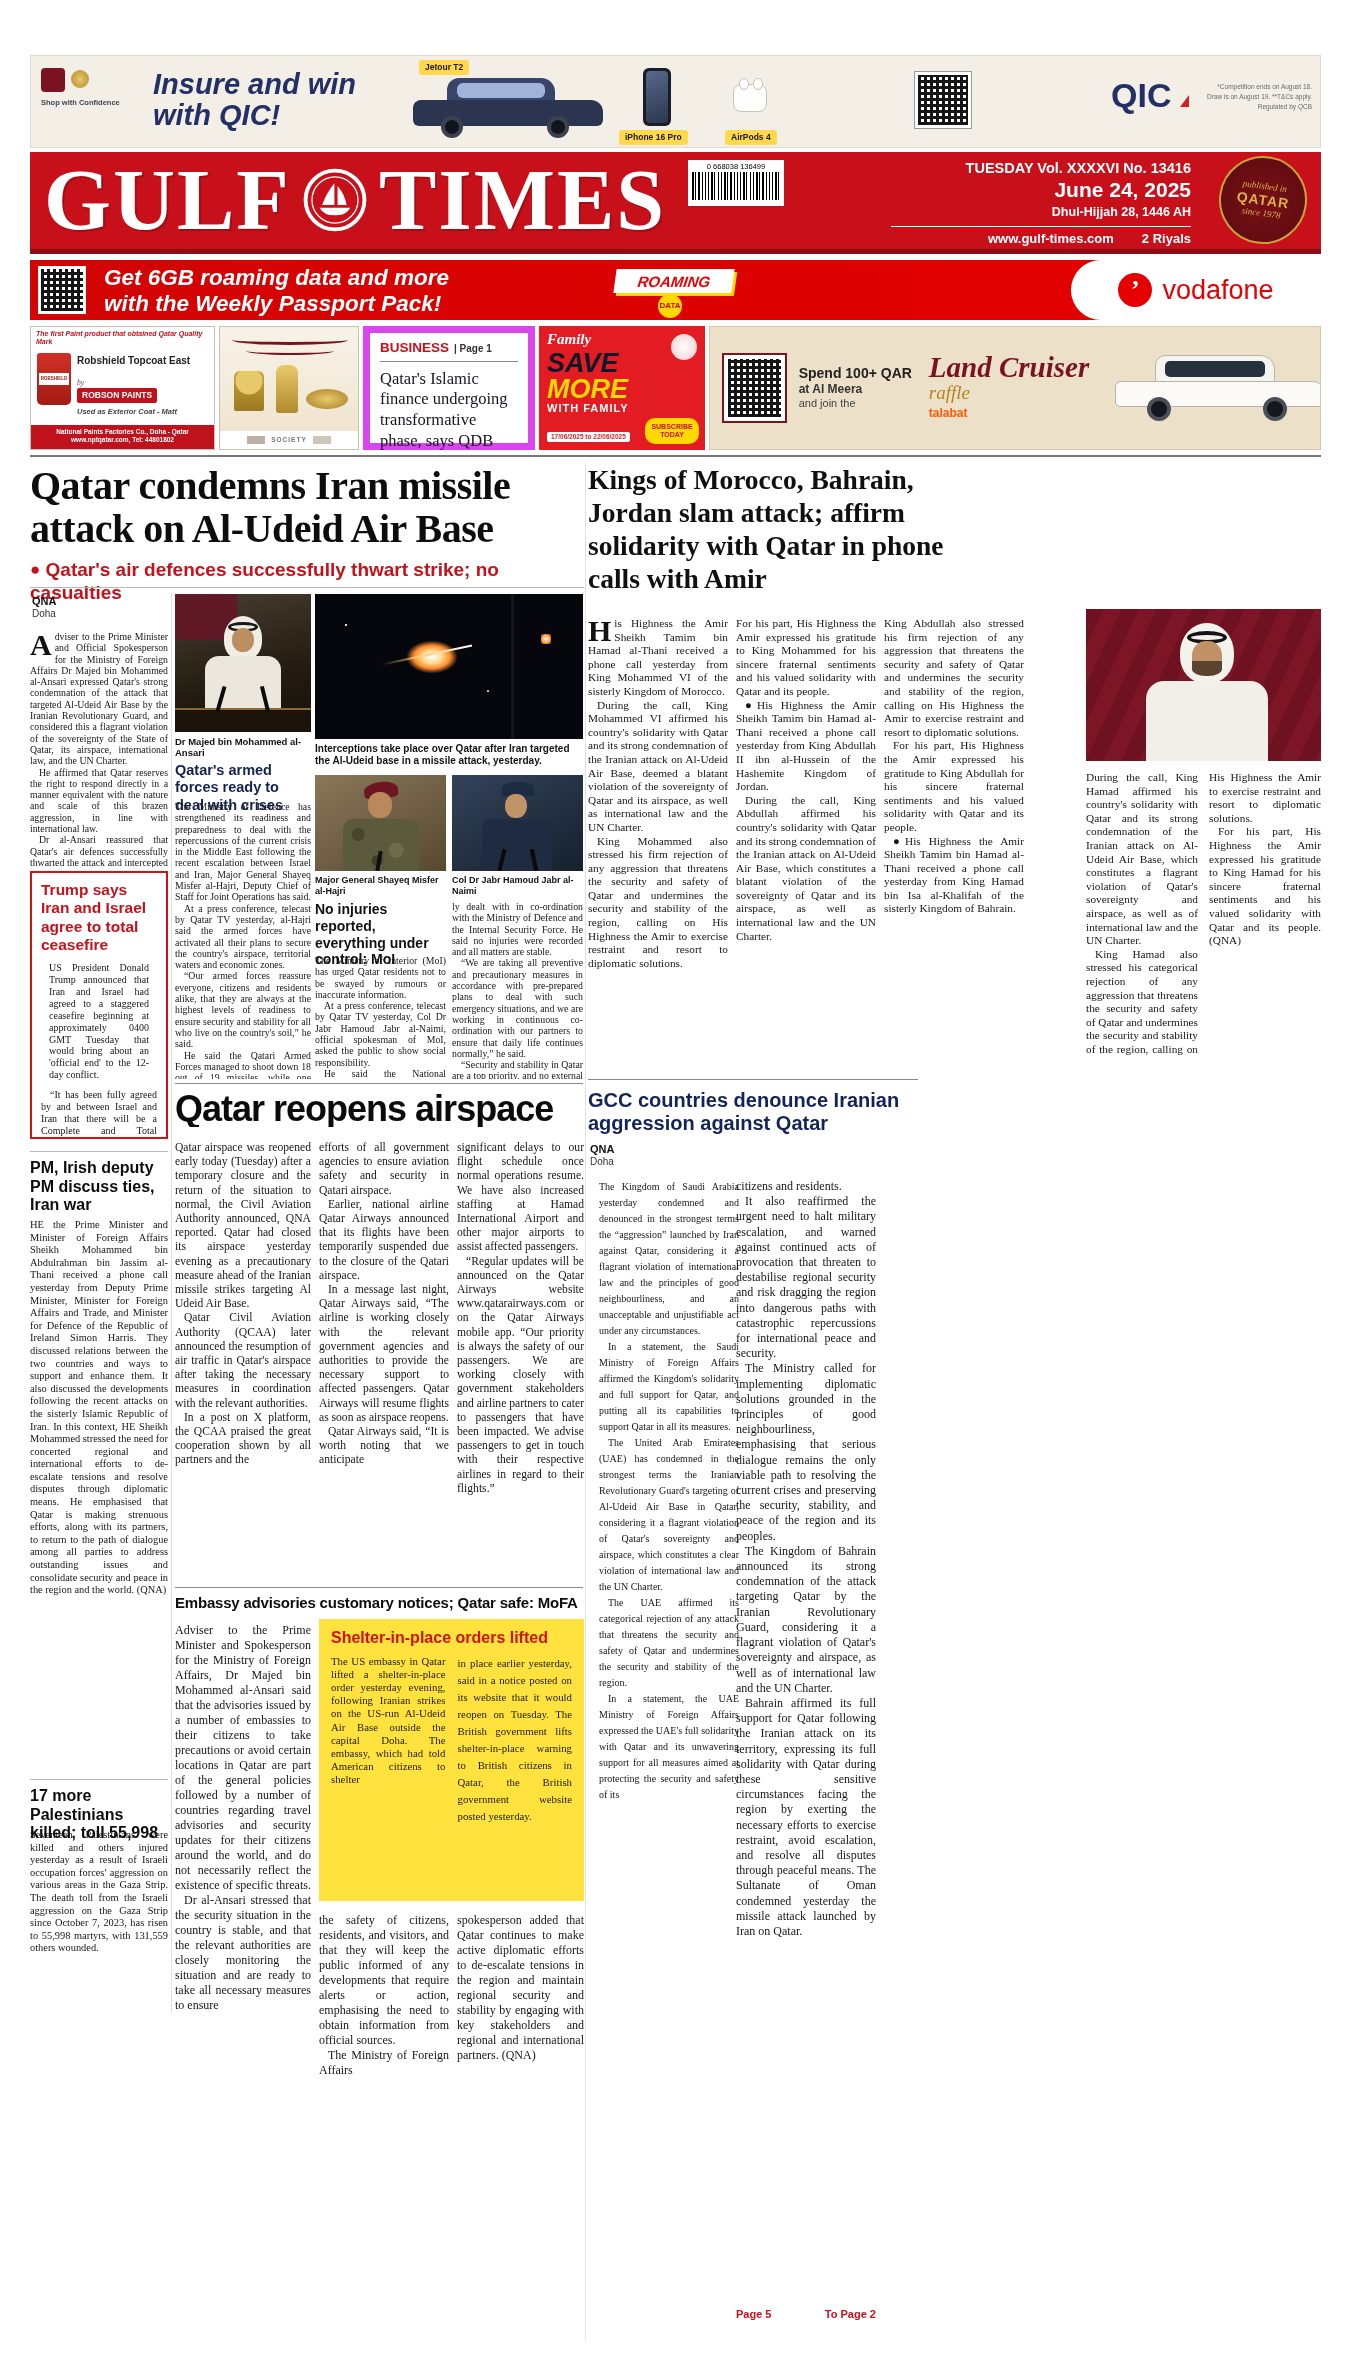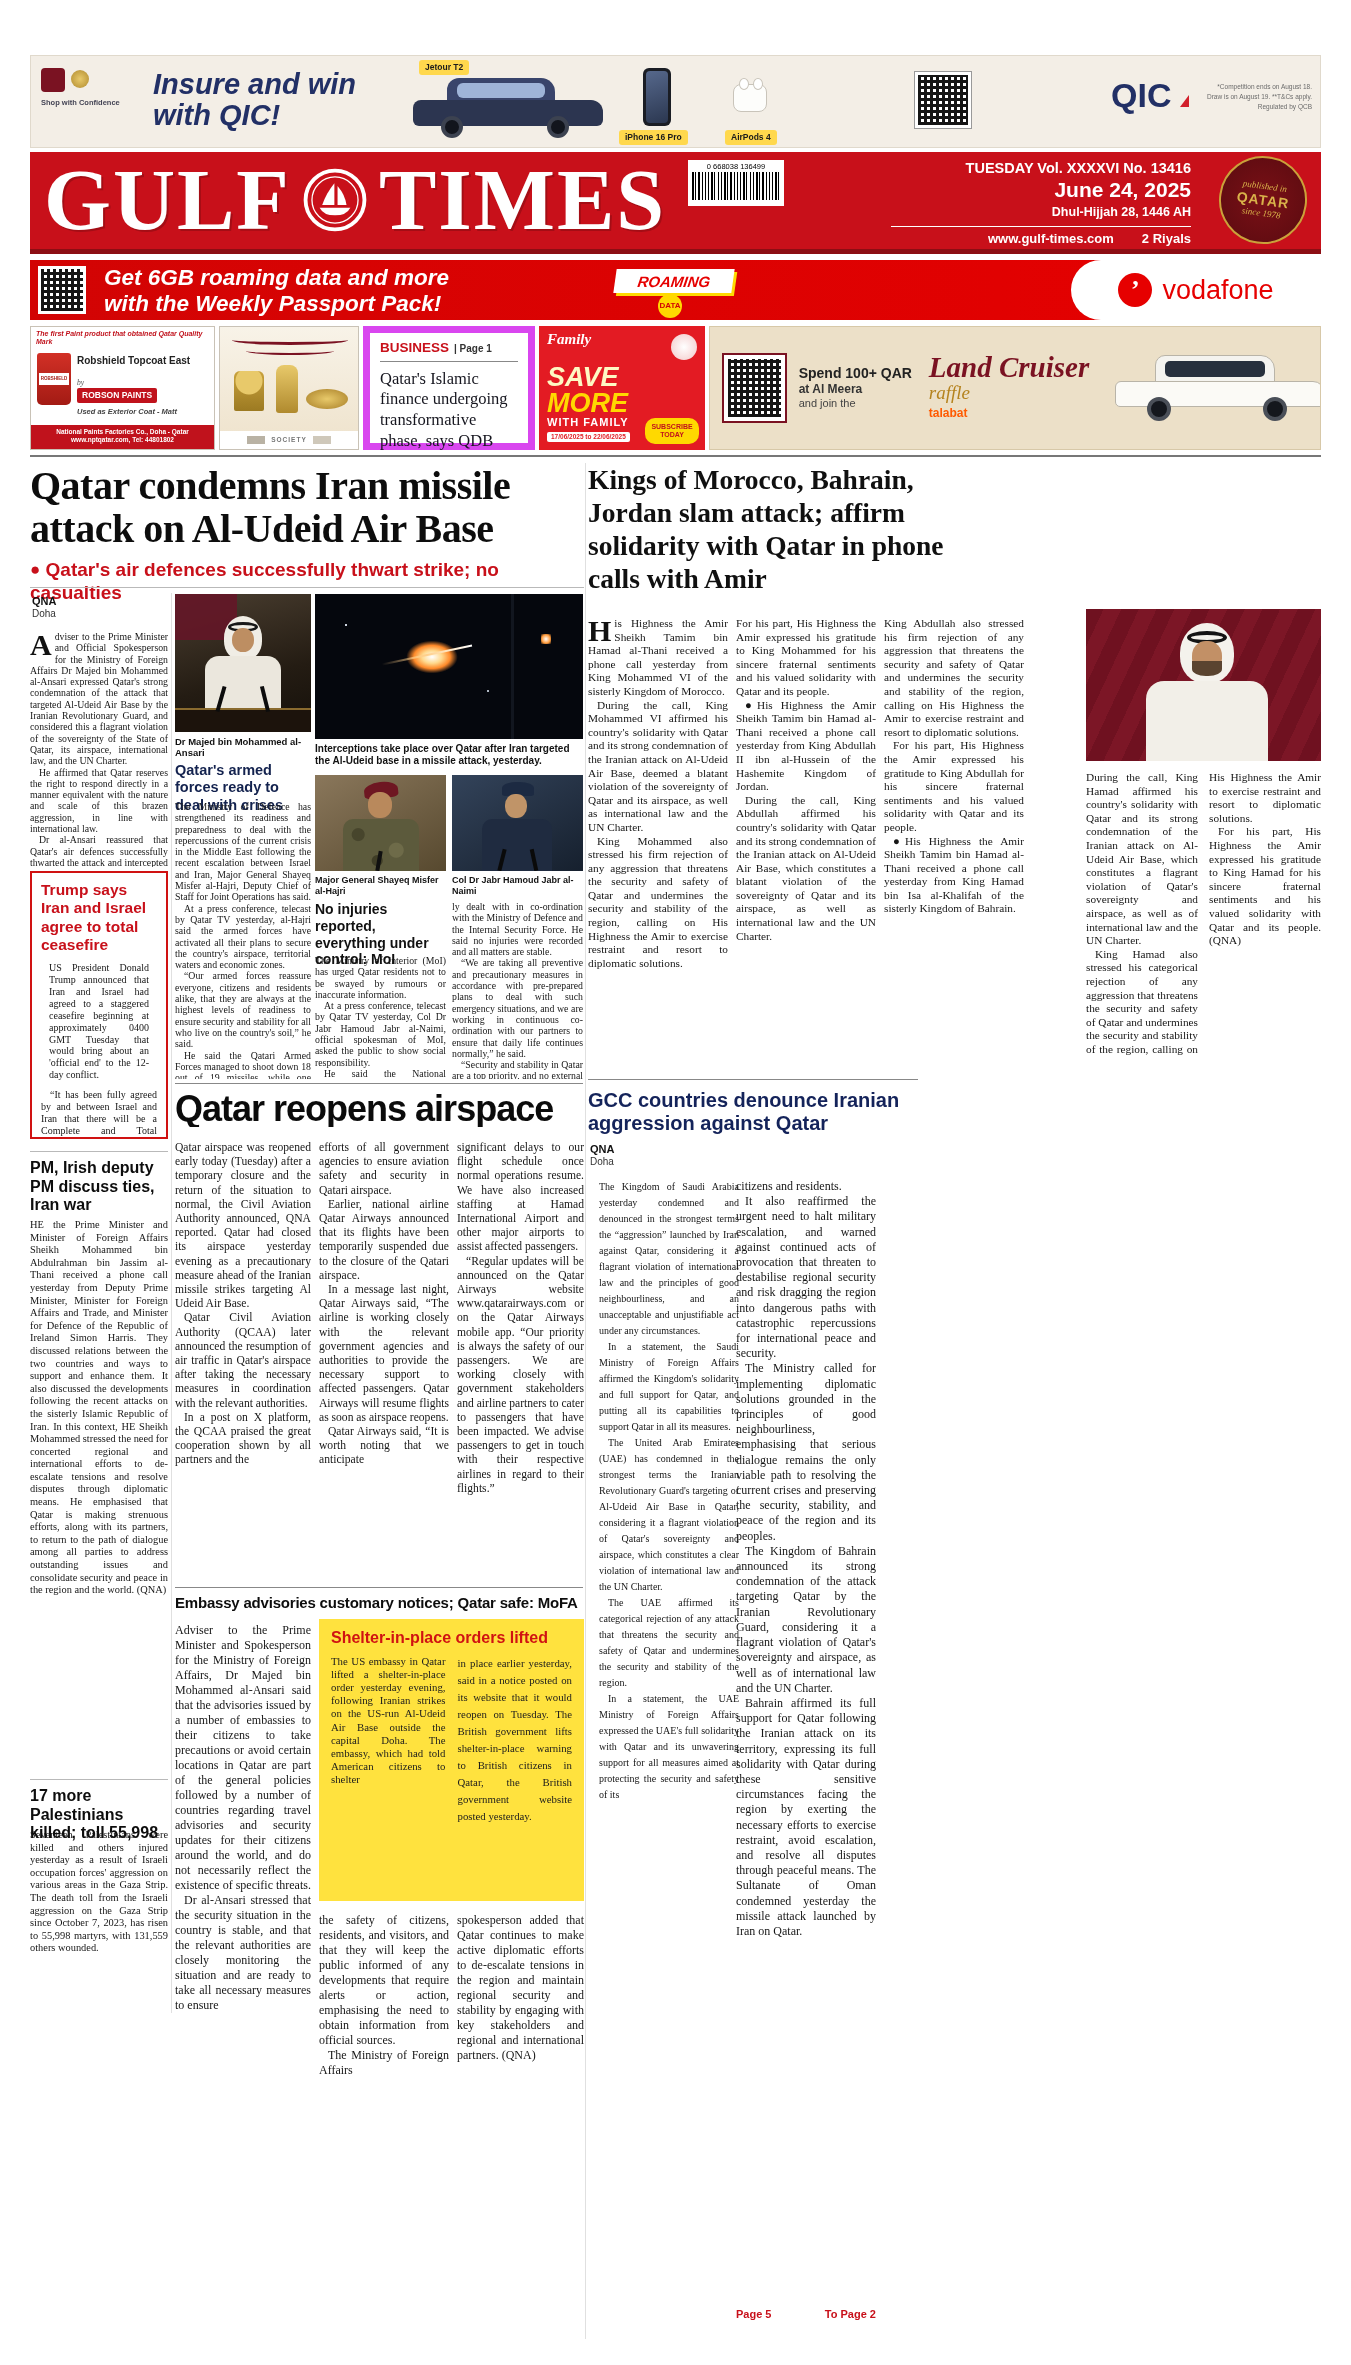--- a/index.html
+++ b/index.html
@@ -151,21 +151,21 @@
     <div style="display:flex;align-items:baseline;gap:5px">
       <span style="font:800 13.5px/1 'Liberation Sans',sans-serif;color:#c8101a">BUSINESS</span>
       <span style="font:bold 10px/1 'Liberation Sans',sans-serif;color:#333">| Page 1</span>
     </div>
     <div style="height:1px;background:#888;margin:6px 0 7px"></div>
     <div class="ser" style="font-size:16.5px;line-height:1.26;color:#16161f">Qatar's Islamic finance undergoing transformative phase, says QDB</div>
   </div>
 
   <div style="width:166px;height:124px;background:#e31b23;position:relative;overflow:hidden;padding:6px 8px">
     <div style="font:italic 800 15px/1 'Liberation Serif',serif;color:#fff">Family</div>
-    <div style="font:italic 900 27px/0.95 'Liberation Sans',sans-serif;color:#fef9c3;margin-top:18px">SAVE</div>
+    <div style="font:italic 900 27px/0.95 'Liberation Sans',sans-serif;color:#0f172a;margin-top:4px">SAVE</div>
     <div style="font:italic 900 27px/0.95 'Liberation Sans',sans-serif;color:#ffd900">MORE</div>
     <div style="font:800 11px/1.2 'Liberation Sans',sans-serif;color:#fff;letter-spacing:1px">WITH FAMILY</div>
     <div style="position:absolute;left:8px;bottom:8px;background:#fff;color:#e31b23;font:bold 6.5px/1 'Liberation Sans',sans-serif;padding:2px 4px;border-radius:2px">17/06/2025 to 22/06/2025</div>
     <div style="position:absolute;right:6px;bottom:6px;background:#ffd900;color:#c0121c;font:800 7px/1.15 'Liberation Sans',sans-serif;padding:5px 6px;border-radius:10px;width:54px;text-align:center">SUBSCRIBE TODAY</div>
     <div style="position:absolute;right:8px;top:8px;width:26px;height:26px;border-radius:50%;background:radial-gradient(circle,#fff,#f3c8c8)"></div>
   </div>
 
   <div style="flex:1;height:124px;background:#ece0c8;border:1px solid #d7c8a8;position:relative;overflow:hidden;display:flex;align-items:center;gap:14px;padding:0 14px">
     <div class="qr" style="width:66px;height:66px;border:4px solid #fff;outline:2px solid #7a1222"></div>
     <div style="width:128px">

